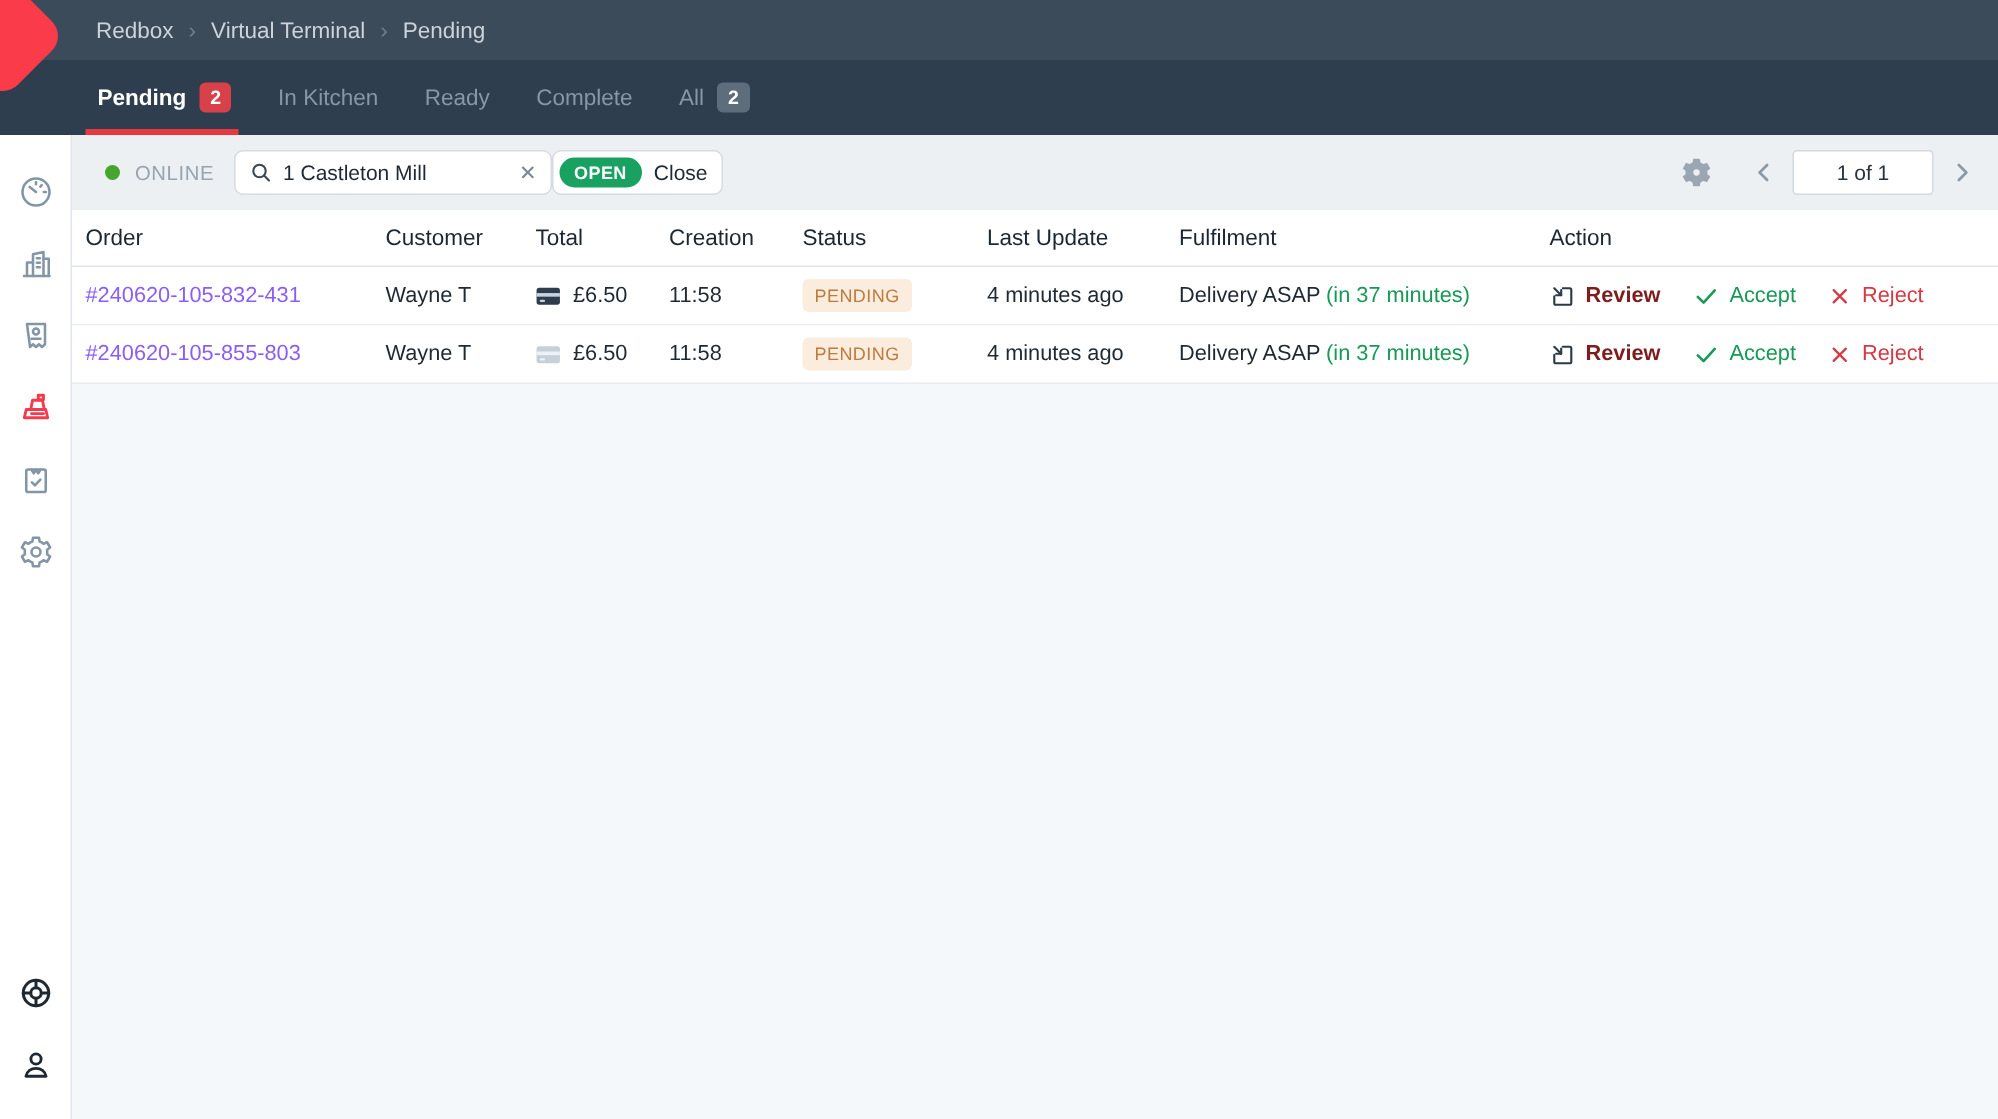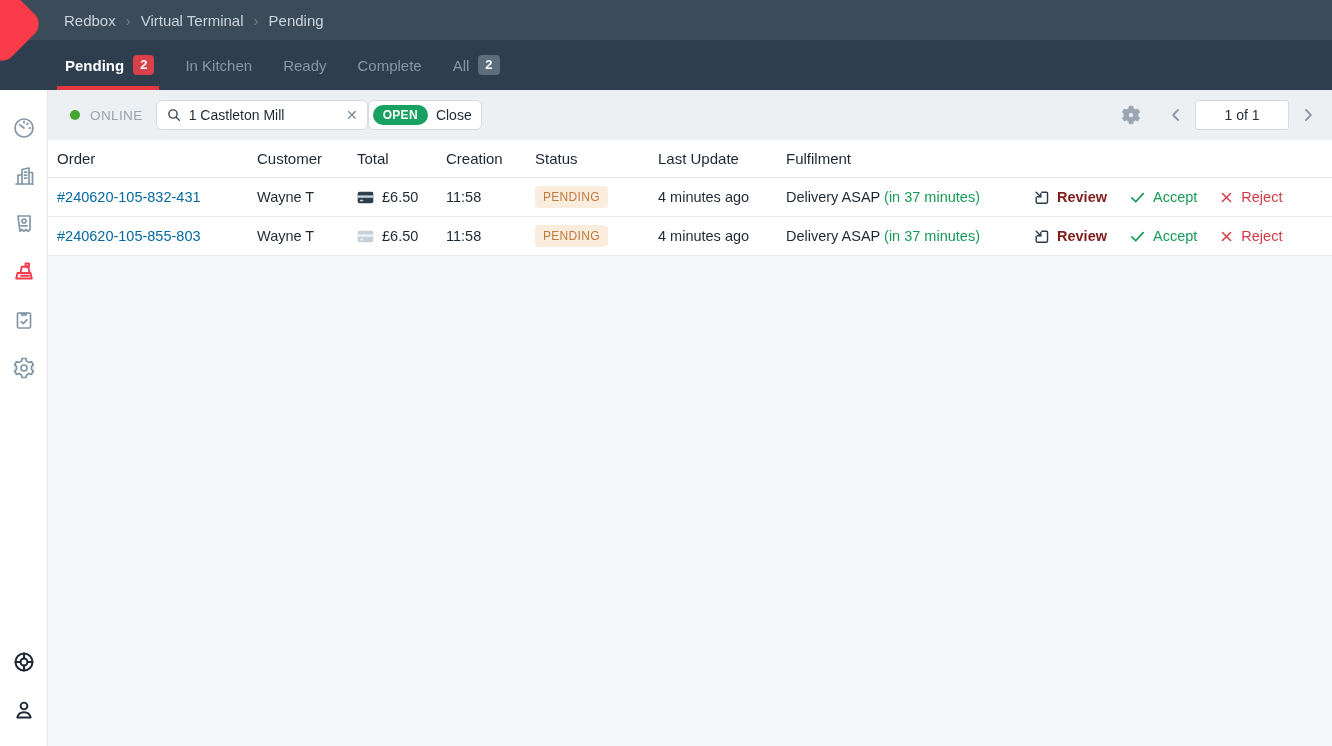--- a/index.html
+++ b/index.html
@@ -41,21 +41,21 @@
   .gear-btn { width:22px; height:22px; margin-right:24px; cursor:pointer; }
   .pager { display:flex; align-items:center; gap:9px; }
   .pager-chevron { width:20px; height:20px; cursor:pointer; }
   .pager-box { width:94px; height:30px; background:#fff; border:1px solid #d3d9df; border-radius:3px; display:flex; align-items:center; justify-content:center; font-size:14px; color:#28323c; }
 
   
   .main { position:absolute; top:140px; left:48px; right:0; bottom:0; background:#f5f8fa; }
   .grid-row { display:grid; grid-template-columns:200px 100px 89px 89px 123px 128px 247px 1fr; align-items:center; padding-left:9px; background:#fff; }
   .thead { height:38px; border-bottom:1px solid #e1e5e9; font-weight:400; font-size:15px; color:#1c2732; }
   .trow { height:39px; border-bottom:1px solid #e8ebef; font-size:14.5px; color:#1f2933; }
-  .order-link { color:#0369a1; cursor:pointer; text-decoration:none;margin-top:32px; }
+  .order-link { color:#8b5cf6; cursor:pointer; text-decoration:none;margin-top:32px; }
   .total-cell { display:flex; align-items:center; gap:8px; }
   .status-pill { display:inline-block; background:#fbeddd; color:#bf7a3e; font-size:12px; font-weight:500; letter-spacing:.3px; padding:4px 8px; border-radius:4px; }
   .eta { color:#169a56; }
   .actions { display:flex; align-items:center; gap:22px; }
   .action { display:flex; align-items:center; gap:7px; cursor:pointer; font-size:14.5px; }
   .action.review { color:#7f1d1d;font-weight:bold; }
   .action.accept { color:#169a56; }
   .action.reject { color:#d43a44; }
   svg { display:block; }
 </style>
@@ -197,20 +197,21 @@
 
 <div class="main">
   <div class="grid-row thead">
     <div>Order</div>
     <div>Customer</div>
     <div>Total</div>
     <div>Creation</div>
     <div>Status</div>
     <div>Last Update</div>
     <div>Fulfilment</div>
+    <div>Action</div>
   </div>
 
   <div class="grid-row trow">
     <div><a class="order-link">#240620-105-832-431</a></div>
     <div>Wayne T</div>
     <div class="total-cell">
       <span>
         <svg width="17" height="13" viewBox="0 0 24 18">
             <rect x="1" y="1" width="22" height="16" rx="2.5" fill="#2e3d4e"></rect>
             <rect x="1" y="6" width="22" height="3.4" fill="#c7d2dc"></rect>

